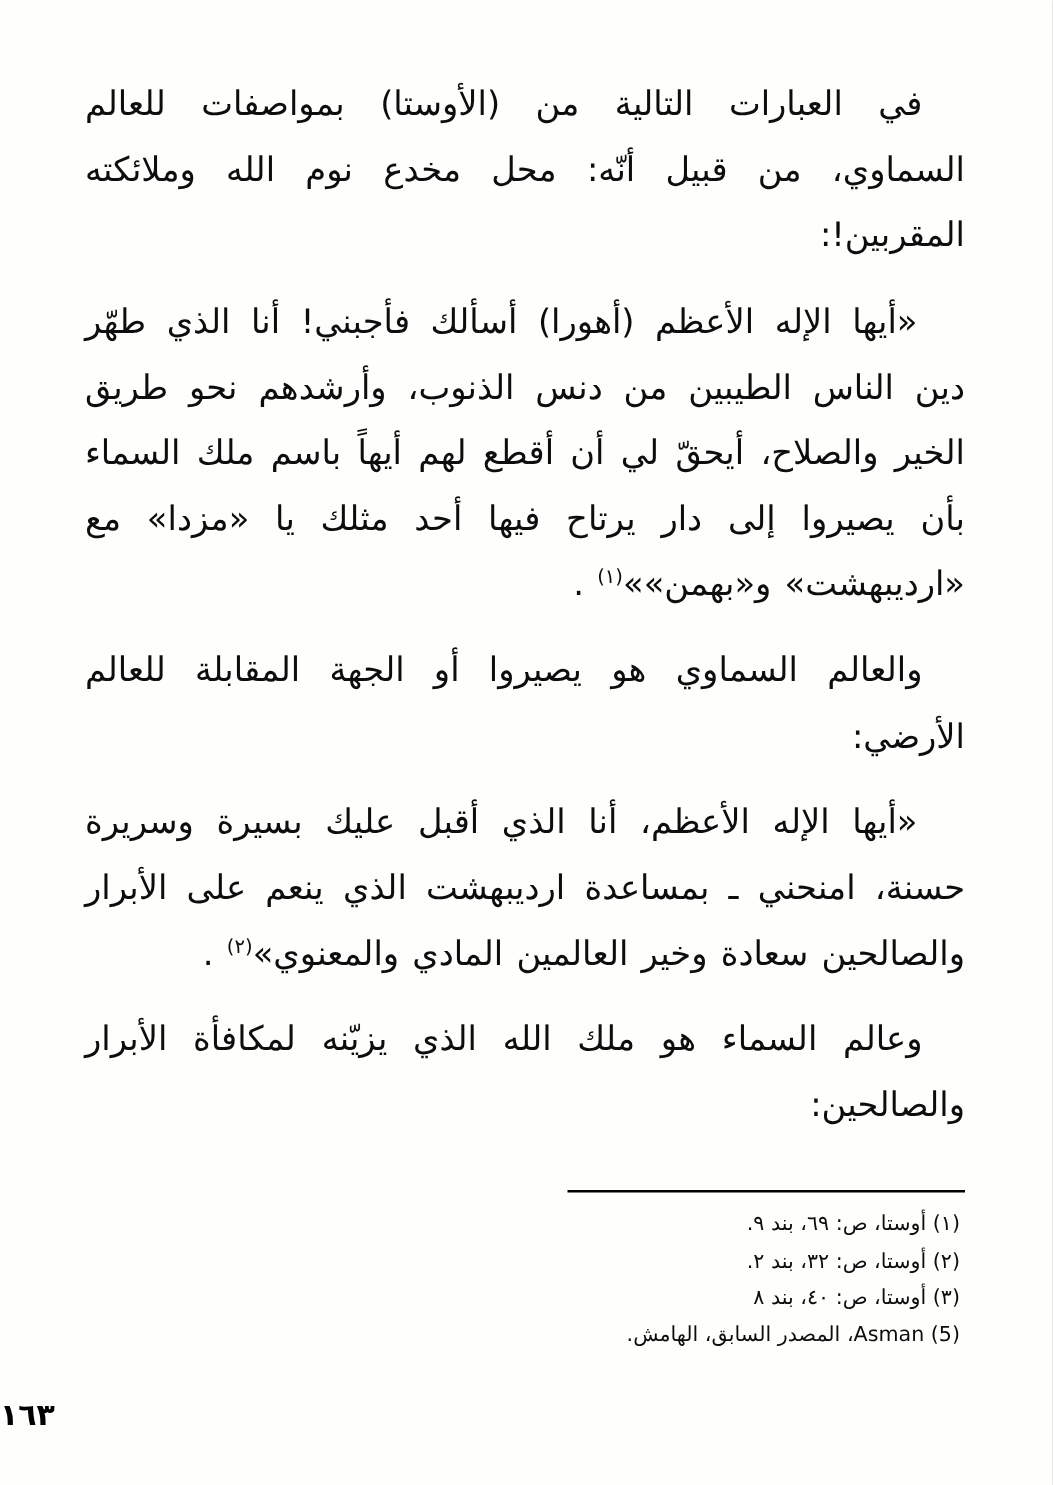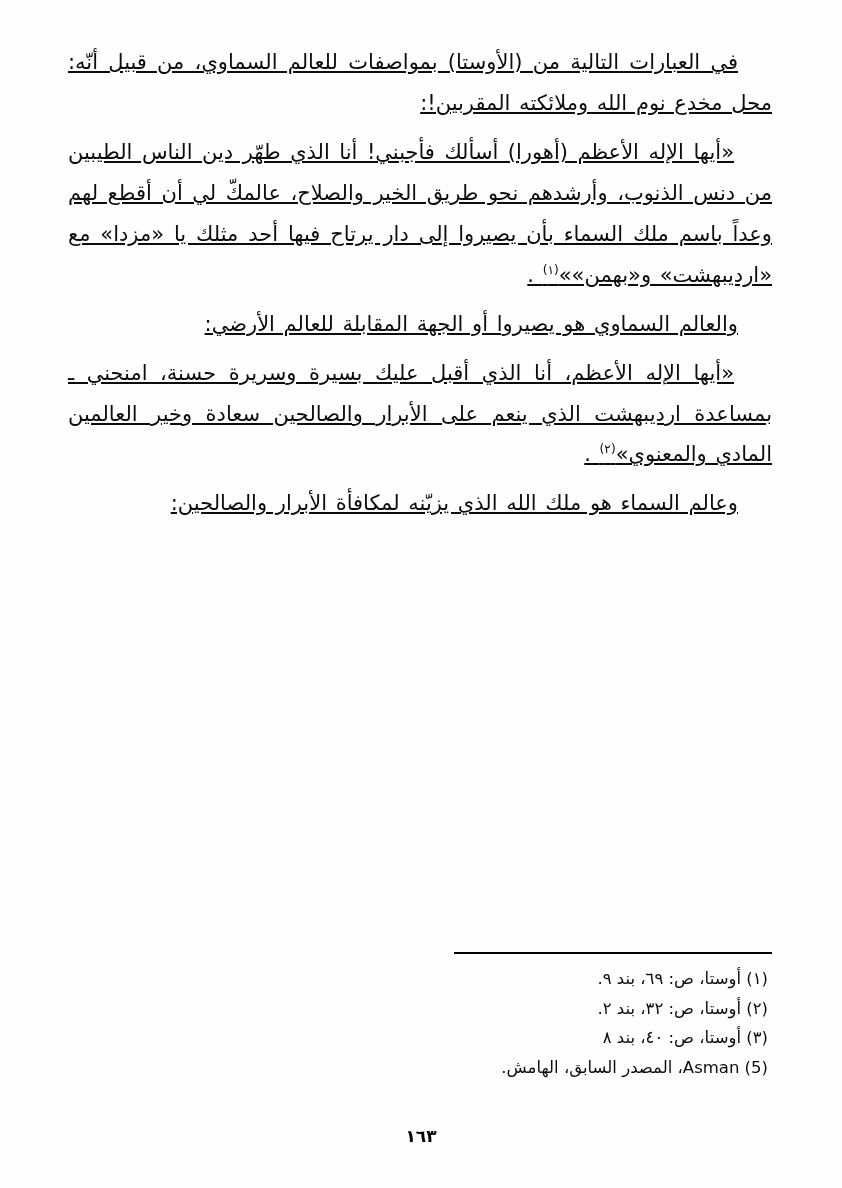--- a/index.html
+++ b/index.html
@@ -19,29 +19,28 @@
     color: #111;
   }
   .text-block {
     direction: rtl;
     position: absolute;
     top: 42px;
     right: 70px;
     left: 68px;
   }
   .para {
-    font-size: 21px;
+    font-size: 27px;
     line-height: 1.95;
     text-align: justify;
     text-justify: inter-word;
-    margin: 0 0 8px 0;
+    margin: 16px 0 8px 0;
     text-indent: 34px;
     word-spacing: 2px;
     color: #0d0d0d;
-    text-decoration: underline;
   }
   .para.quote {
     text-indent: 38px;
   }
   .para sup {
     font-size: 0.58em;
     vertical-align: super;
     line-height: 0;
   }
   .footnote-area {
@@ -62,37 +61,36 @@
     line-height: 1.8;
     text-align: right;
     margin: 0 4px 0 0;
     color: #0d0d0d;
   }
   .page-number {
     position: absolute;
     bottom: 42px;
     left: 0;
     width: 100%;
-    text-align: center;
-    font-size: 17px;
+    font-size: 24px;
     font-weight: bold;
     letter-spacing: 2px;
     color: #000;
   }
 </style>
 </head>
 <body>
 
 <div class="page">
 
   <div class="text-block">
 
     <p class="para"><span>في العبارات التالية من (الأوستا) بمواصفات للعالم السماوي، من قبيل أنّه: محل مخدع نوم الله وملائكته المقربين!:</span></p>
 
-    <p class="para quote"><span>«أيها الإله الأعظم (أهورا) أسألك فأجبني! أنا الذي طهّر دين الناس الطيبين من دنس الذنوب، وأرشدهم نحو طريق الخير والصلاح، عالمكّ لي أن أقطع لهم وعداً باسم ملك السماء بأن يصيروا إلى دار يرتاح فيها أحد مثلك يا «مزدا» مع «ارديبهشت» و«بهمن»»</span><sup>(١)</sup><span> .</span></p>
+    <p class="para quote"><span>«أيها الإله الأعظم (أهورا) أسألك فأجبني! أنا الذي طهّر دين الناس الطيبين من دنس الذنوب، وأرشدهم نحو طريق الخير والصلاح، أيحقّ لي أن أقطع لهم أيهاً باسم ملك السماء بأن يصيروا إلى دار يرتاح فيها أحد مثلك يا «مزدا» مع «ارديبهشت» و«بهمن»»</span><sup>(١)</sup><span> .</span></p>
 
     <p class="para"><span>والعالم السماوي هو يصيروا أو الجهة المقابلة للعالم الأرضي:</span></p>
 
     <p class="para quote"><span>«أيها الإله الأعظم، أنا الذي أقبل عليك بسيرة وسريرة حسنة، امنحني ـ بمساعدة ارديبهشت الذي ينعم على الأبرار والصالحين سعادة وخير العالمين المادي والمعنوي»</span><sup>(٢)</sup><span> .</span></p>
 
     <p class="para"><span>وعالم السماء هو ملك الله الذي يزيّنه لمكافأة الأبرار والصالحين:</span></p>
 
 
 
   </div>

